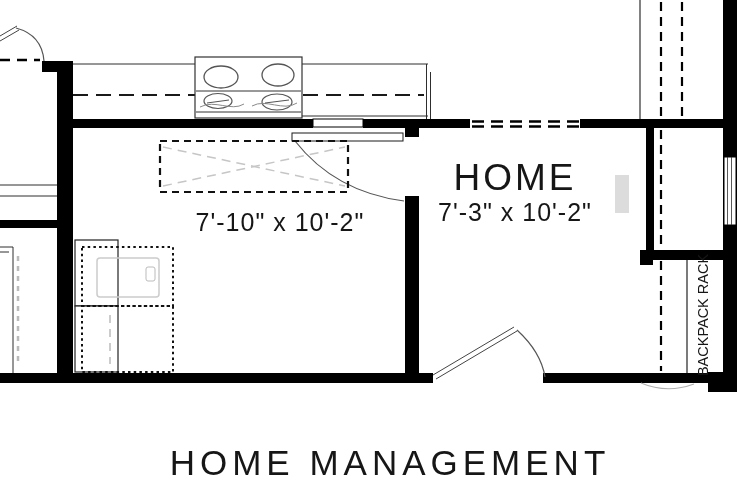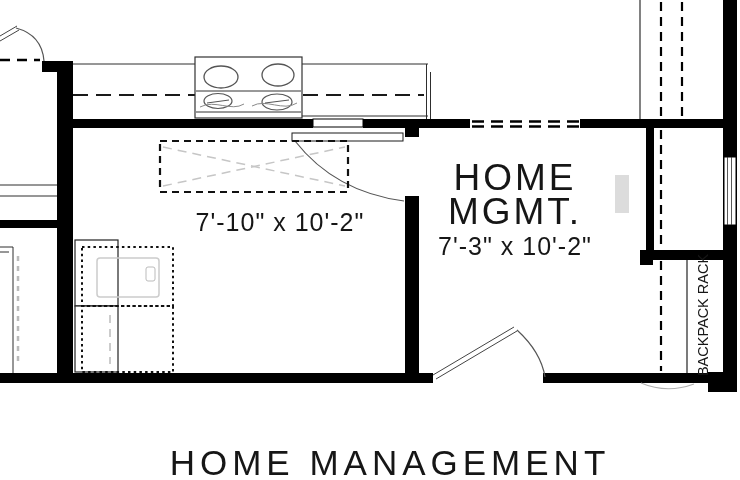--- a/index.html
+++ b/index.html
@@ -140,21 +140,20 @@
 
     <path d="M641,383 Q667,394 694,384" fill="none" stroke="#b0b0b0" stroke-width="1.2"></path>
   </svg>
 
   <div class="label utility-block">
     <div class="room-dims">7'-10" x 10'-2"</div>
   </div>
 
   <div class="label hm-block">
     <div class="room-name">HOME</div>
-    <div class="room-name">MGMT.</div>
     <div class="room-dims">7'-3" x 10'-2"</div>
   </div>
 
   <div class="label backpack">BACKPACK RACK</div>
 
   <div class="label title-block">
     <span class="title-text">HOME MANAGEMENT</span>
   </div>
 
 </div>

